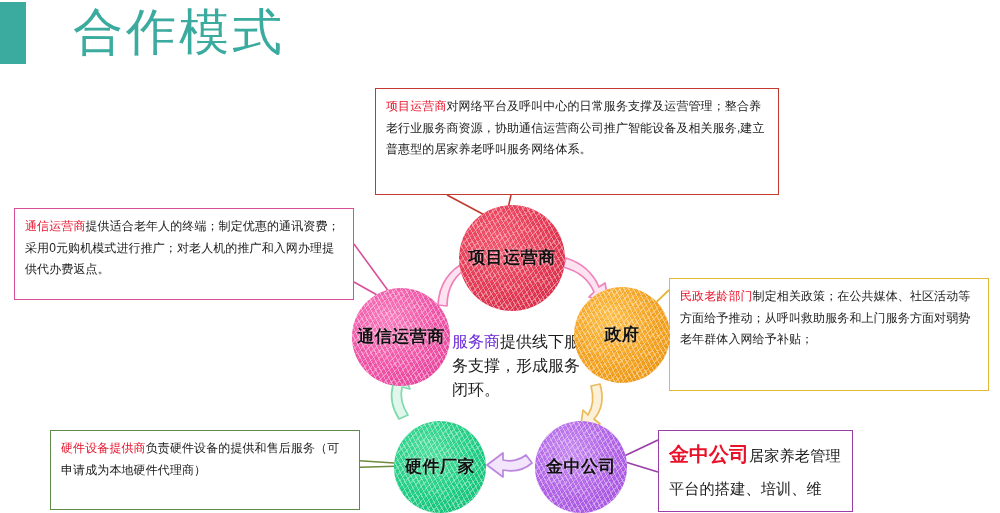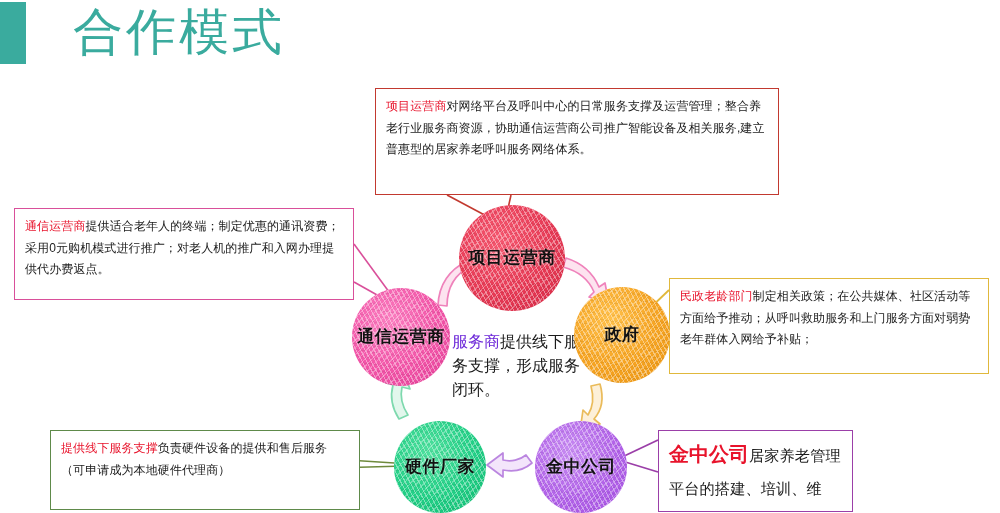--- a/index.html
+++ b/index.html
@@ -36,21 +36,21 @@
     font-size:12px;
     line-height:21.5px;
     color:#1b1b1b;
     letter-spacing:.1px;
   }
   .callout .hl{color:#e8132b;}
   .callout.big .hl{font-size:20px;font-weight:bold;letter-spacing:0;}
 
   #cb-top   {left:375px;top:88px;width:404px;height:107px;border:1.6px solid #c2392f;}
   #cb-left  {left:14px; top:208px;width:340px;height:92px; border:1.6px solid #d94f9a;}
-  #cb-right {left:669px;top:278px;width:320px;height:96px; border:1.8px solid #e0b83c;}
+  #cb-right {left:669px;top:278px;width:320px;height:113px; border:1.8px solid #e0b83c;}
   #cb-bl    {left:50px; top:430px;width:310px;height:80px; border:1.6px solid #5e8a4a;}
   #cb-br    {left:658px;top:430px;width:195px;height:82px; border:1.8px solid #9b3fa8;
              font-size:15.2px;line-height:33px;}
 
   
   .node{
     position:absolute;border-radius:50%;
     display:flex;align-items:center;justify-content:center;
     text-align:center;
     color:#111;font-weight:bold;
@@ -163,17 +163,17 @@
   </div>
 
   <div id="centre-note"><span class="hl">服务商</span><span>提供线下服务支撑，形成服务闭环。</span></div>
 
   <div class="callout" id="cb-top"><span class="hl">项目运营商</span><span>对网络平台及呼叫中心的日常服务支撑及运营管理；整合养老行业服务商资源，协助通信运营商公司推广智能设备及相关服务,建立普惠型的居家养老呼叫服务网络体系。</span></div>
 
   <div class="callout" id="cb-left"><span class="hl">通信运营商</span><span>提供适合老年人的终端；制定优惠的通讯资费；采用0元购机模式进行推广；对老人机的推广和入网办理提供代办费返点。</span></div>
 
   <div class="callout" id="cb-right"><span class="hl">民政老龄部门</span><span>制定相关政策；在公共媒体、社区活动等方面给予推动；从呼叫救助服务和上门服务方面对弱势老年群体入网给予补贴；</span></div>
 
-  <div class="callout" id="cb-bl"><span class="hl">提供线下服务支撑</span><span>负责硬件设备的提供和售后服务（可申请成为本地硬件代理商）</span></div>
+  <div class="callout" id="cb-bl"><span class="hl">硬件设备提供商</span><span>负责硬件设备的提供和售后服务（可申请成为本地硬件代理商）</span></div>
 
   <div class="callout big" id="cb-br"><span class="hl">金中公司</span><span>居家养老管理平台的搭建、培训、维护、升级；</span></div>
 
 </div>
 
 </body></html>

